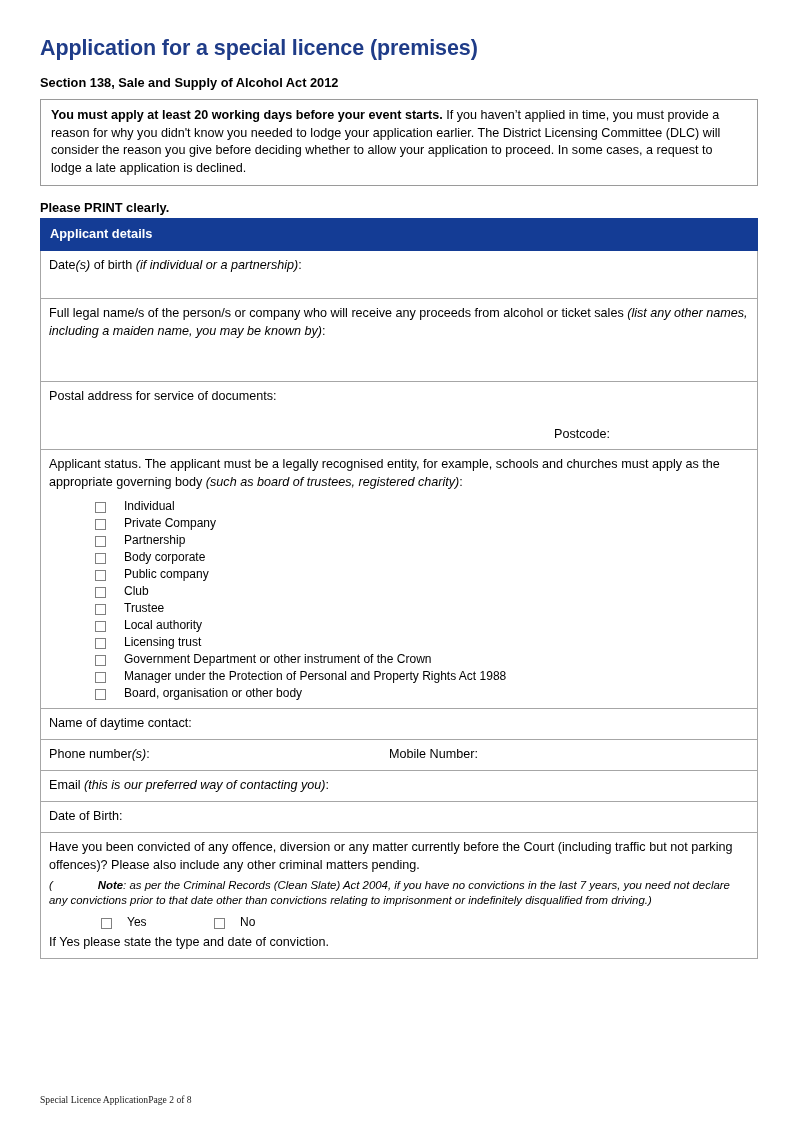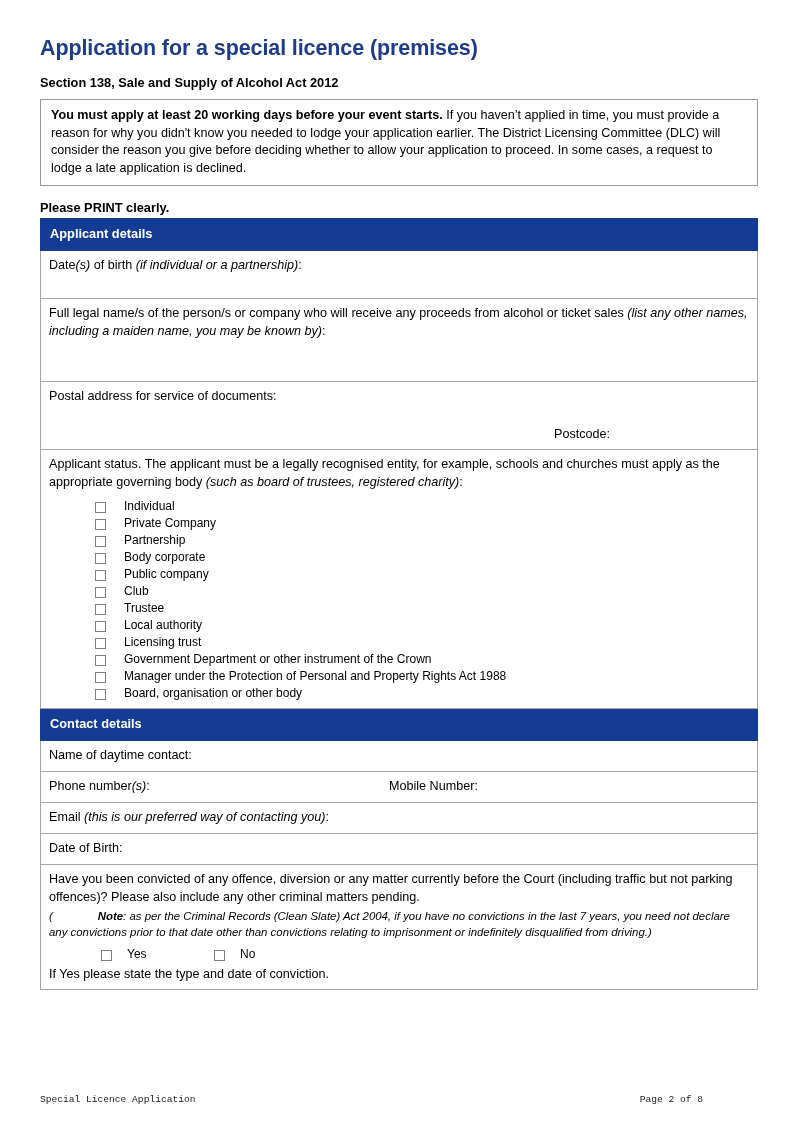--- a/index.html
+++ b/index.html
@@ -163,22 +163,21 @@
   }
   .note-small .bld { font-style: italic; font-weight: bold; padding-left: 45px; }
 
   
   .footer {
     position: absolute;
     left: 40px;
     top: 1094px;
     width: 718px;
     display: flex;
-    justify-content: space-between;
-    font-family: Liberation Mono, monospace;
+    font-family: Liberation Serif, serif;
     font-size: 9.6px;
     color: #1a1a1a;
   }
   .footer .right { margin-right: 55px; }
 </style>
 </head>
 <body>
 
 <div class="page">
   <div class="content">
@@ -270,23 +269,20 @@
                 <span class="cb-label">Manager under the Protection of Personal and Property Rights Act 1988</span>
               </li>
               <li>
                 <span class="cb"></span>
                 <span class="cb-label">Board, organisation or other body</span>
               </li>
             </ul>
           </td>
         </tr>
 
-        <tr class="section-head">
-          <td>Contact details</td>
-        </tr>
 
         <tr>
           <td class="cell-name-contact">Name of daytime contact:</td>
         </tr>
 
         <tr>
           <td class="cell-phone">
             <div class="inline-split">
               <div class="left"><span>Phone number</span><span class="it">(s)</span><span>:</span></div>
               <div>Mobile Number:</div>

